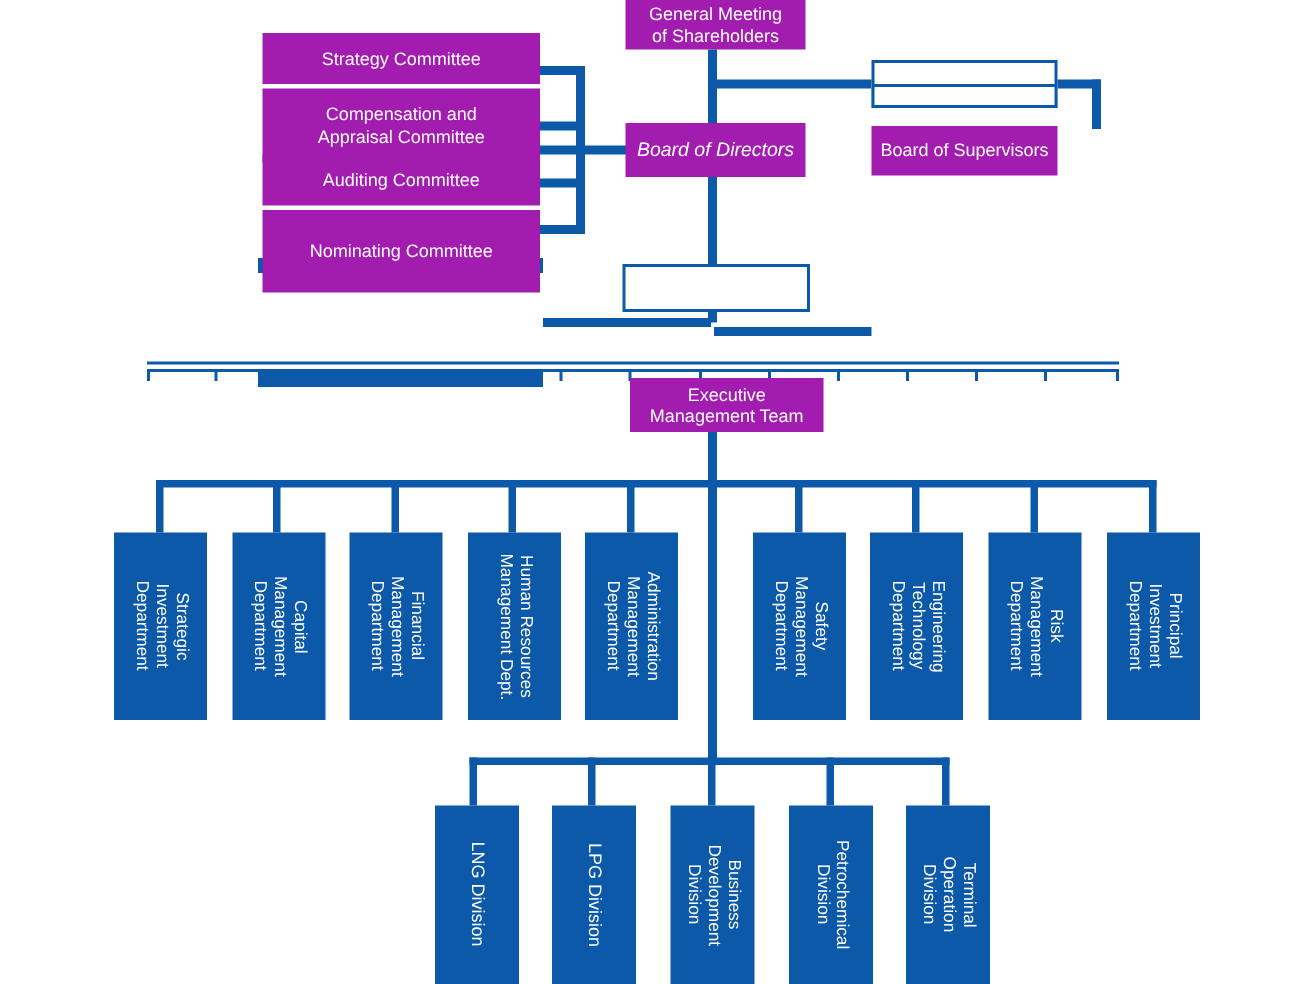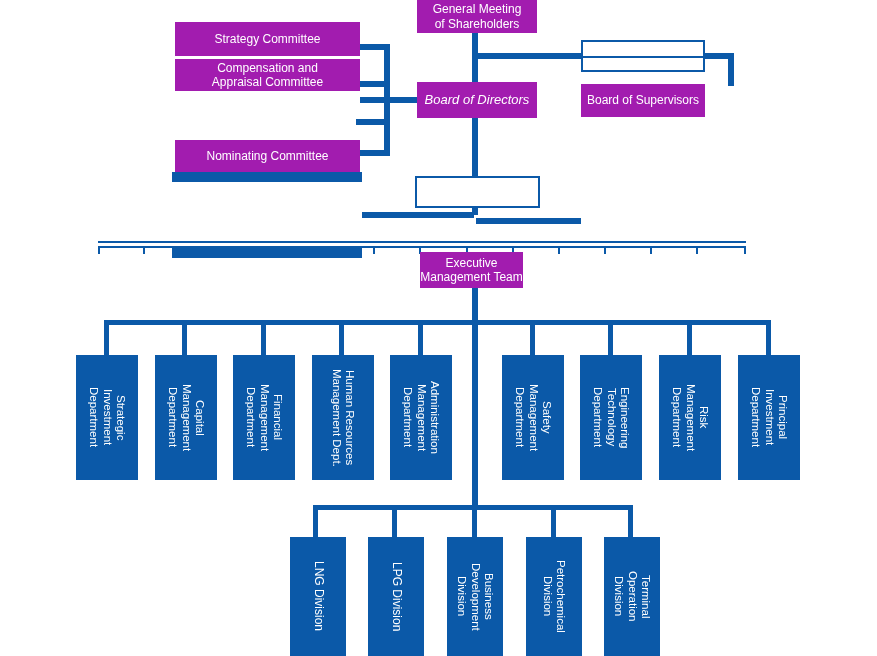--- a/index.html
+++ b/index.html
@@ -111,25 +111,28 @@
     <span>Board of Directors</span>
   </div>
 
   <div class="box t12" style="left:581px; top:84px; width:124px; height:33px;">
     <span>Board of Supervisors</span>
   </div>
 
   <div class="box t12" style="left:175px; top:22px; width:185px; height:34px;">
     <span>Strategy Committee</span>
   </div>
-  <div class="box t12" style="left:175px; top:59px; width:185px; height:32px;">
+  <div class="box t12" style="left:175px; top:59px; width:185px; height:49px;">
     <span>Compensation and
 Appraisal Committee</span>
   </div>
-  <div class="box t12" style="left:175px; top:140px; width:185px; height:32px;align-items:center;">
+  <div class="box t12" style="left:175px; top:103px; width:185px; height:34px;">
+    <span>Auditing Committee</span>
+  </div>
+  <div class="box t12" style="left:175px; top:140px; width:185px; height:55px;align-items:center;">
     <span>Nominating Committee</span>
   </div>
 
   <div class="ln" style="left:362px; top:212px; width:112px; height:6px;"></div>
   <div class="ln" style="left:476px; top:218px; width:105px; height:6px;"></div>
 
 
   <div class="ln-thin" style="left:98px; top:241px; width:648px; height:2px;"></div>
   <div class="ln-thin" style="left:98px; top:246px; width:648px; height:2px;"></div>
 
@@ -145,21 +148,21 @@
   <div class="ln-thin" style="left:512px; top:246px; width:2px; height:8px;"></div>
   <div class="ln-thin" style="left:558px; top:246px; width:2px; height:8px;"></div>
   <div class="ln-thin" style="left:604px; top:246px; width:2px; height:8px;"></div>
   <div class="ln-thin" style="left:650px; top:246px; width:2px; height:8px;"></div>
   <div class="ln-thin" style="left:696px; top:246px; width:2px; height:8px;"></div>
   <div class="ln-thin" style="left:744px; top:246px; width:2px; height:8px;"></div>
 
   <div class="ln" style="left:172px; top:248px; width:190px; height:10px;"></div>
   <div class="ln" style="left:172px; top:172px; width:190px; height:10px;"></div>
 
-  <div class="box t12" style="left:420px; top:252px; width:103px; height:36px;">
+  <div class="box t12" style="left:420px; top:252px; width:129px; height:36px;">
     <span>Executive
 Management Team</span>
   </div>
 
   <div class="ln" style="left:472px; top:288px; width:6px; height:36px;"></div>
   <div class="ln" style="left:472px; top:324px; width:6px; height:185px;"></div>
 
   <div class="ln" style="left:104px; top:320px; width:667px; height:5px;"></div>
 
   <div class="ln" style="left:104px; top:320px; width:5px; height:35px;"></div>

